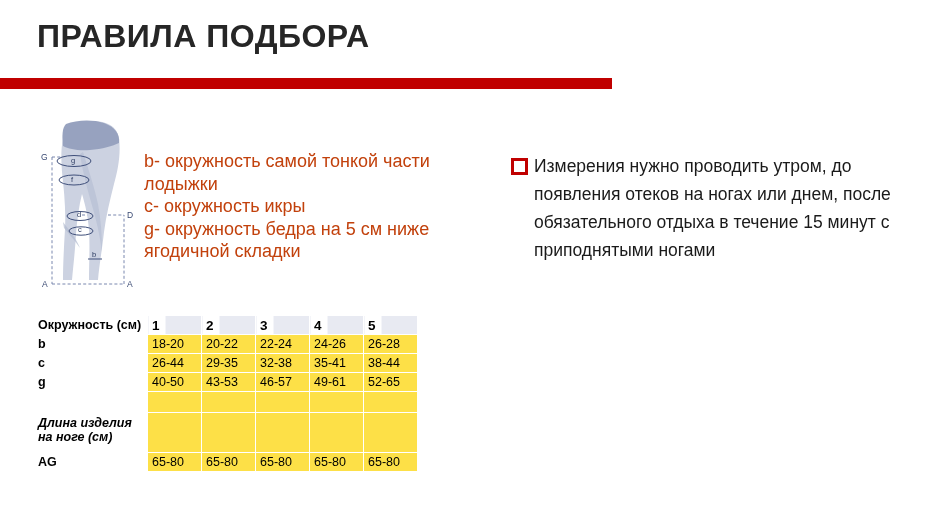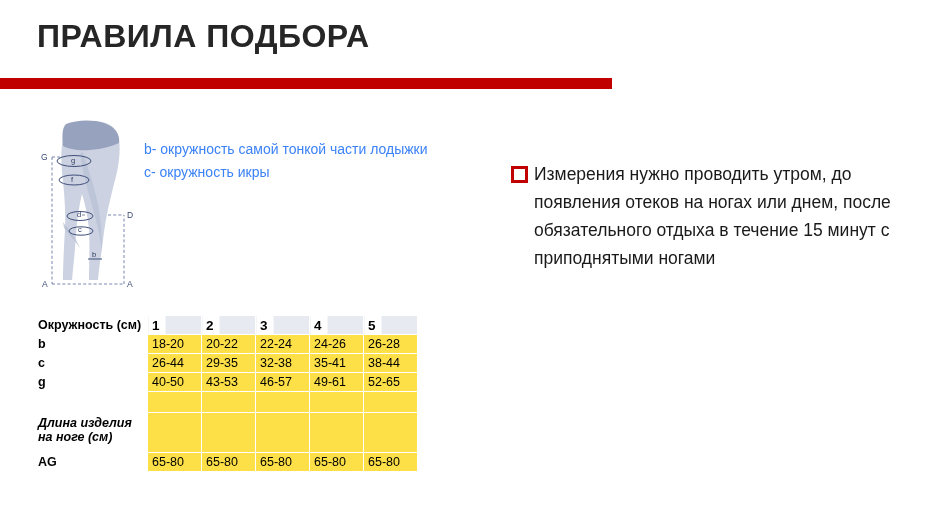--- a/index.html
+++ b/index.html
@@ -55,44 +55,43 @@
     height: 182px;
   }
   .diagram svg {
     display: block;
   }
 
   
   .legend {
     position: absolute;
     left: 144px;
-    top: 138px;
+    top: 150px;
     width: 292px;
-    font-size: 14px;
+    font-size: 18px;
     line-height: 22.5px;
-    color: #3b82f6;
+    color: #c2410c;
   }
   .legend div {
     white-space: normal;
   }
 
   
   .bullet-block {
     position: absolute;
     left: 508px;
     top: 152px;
     width: 398px;
   }
   .bullet-row {
     position: relative;
     padding-left: 26px;
     font-size: 17.5px;
     line-height: 28px;
     color: #1a1a1a;
-    margin-top: 8px;
   }
   .bullet-marker {
     position: absolute;
     left: 3px;
     top: 6px;
     width: 11px;
     height: 11px;
     border: 3px solid #c00000;
     box-sizing: content-box;
     background: #ffffff;
@@ -198,20 +197,21 @@
         <text x="91" y="106">D</text>
         <text x="6" y="175">A</text>
         <text x="91" y="175">A</text>
       </g>
     </svg>
   </div>
 
   <div class="legend">
     <div>b- окружность самой тонкой части лодыжки</div>
     <div>c- окружность икры</div>
+    <div>g- окружность бедра на 5 см ниже ягодичной складки</div>
   </div>
 
   <div class="bullet-block">
     <div class="bullet-row">
       <span class="bullet-marker"></span>
       <span>Измерения нужно проводить утром, до появления отеков на ногах или днем, после обязательного отдыха в течение 15 минут с приподнятыми ногами</span>
     </div>
   </div>
 
   <table class="size-table">

